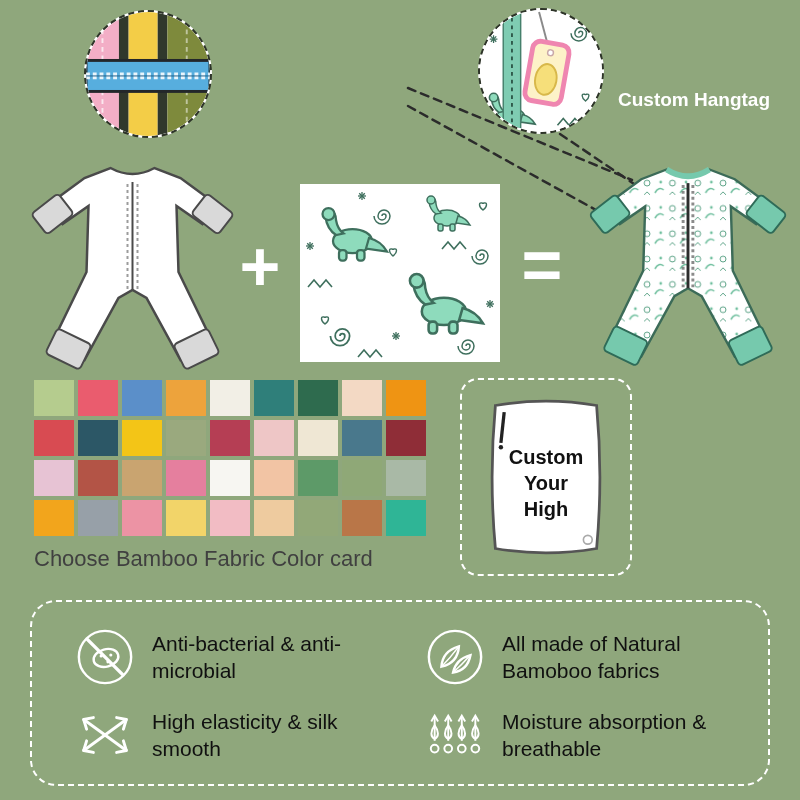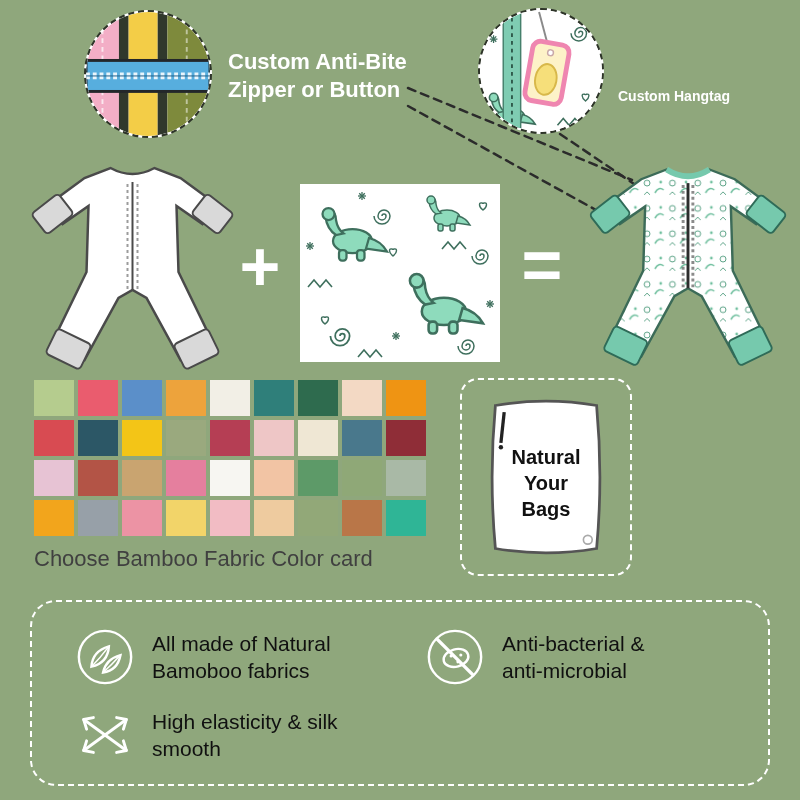--- a/index.html
+++ b/index.html
@@ -9,21 +9,21 @@
 
   .connectors { position:absolute; left:0; top:0; width:800px; height:800px; pointer-events:none; }
 
   .circle { position:absolute; border-radius:50%; border:2px dashed #2e3429; overflow:hidden; background:#fff; }
   .zipper-circle { left:84px; top:10px; width:128px; height:128px; }
   .hangtag-circle { left:478px; top:8px; width:126px; height:126px; }
   .circle svg { display:block; width:100%; height:100%; }
 
   .callout-label { position:absolute; color:#fff; font-weight:700; line-height:1.25; }
   .zipper-label { left:228px; top:48px; width:215px; font-size:22px; }
-  .hangtag-label { left:618px; top:88px; width:180px; font-size:14px; }
+  .hangtag-label { left:618px; top:88px; width:180px; font-size:19px; }
 
   .blank-romper { position:absolute; left:30px; top:148px; width:205px; height:230px; }
   .finished-romper { position:absolute; left:588px; top:150px; width:200px; height:224px; }
   .blank-romper svg, .finished-romper svg { width:100%; height:100%; display:block; }
 
   .op { position:absolute; color:#ffffff; font-weight:900; line-height:1; text-align:center; }
   .plus { left:228px; top:232px; width:64px; font-size:70px; }
   .equals { left:506px; top:230px; width:72px; font-size:70px; }
 
   .fabric { position:absolute; left:300px; top:184px; width:200px; height:178px; background:#fff; }
@@ -144,21 +144,20 @@
         <rect x="74" y="0" width="10" height="128" fill="#30382c"></rect>
         <rect x="84" y="0" width="44" height="128" fill="#7e8a3c"></rect>
         <line x1="17" y1="0" x2="17" y2="128" stroke="#ffffff" stroke-width="2" stroke-dasharray="5 4" opacity="0.7"></line>
         <line x1="104" y1="0" x2="104" y2="128" stroke="#ffffff" stroke-width="2" stroke-dasharray="5 4" opacity="0.5"></line>
         <rect x="0" y="50" width="128" height="32" fill="#57aede" stroke="#23272a" stroke-width="3"></rect>
         <line x1="0" y1="66" x2="128" y2="66" stroke="#eaf5fc" stroke-width="7" stroke-dasharray="4 3"></line>
         <line x1="0" y1="66" x2="128" y2="66" stroke="#1f5f86" stroke-width="1"></line>
       </g>
     </svg>
   </div>
-  <div class="callout-label zipper-label">Custom Anti-Bite Zipper or Button</div>
 
   <div class="circle hangtag-circle">
     <svg viewBox="0 0 126 126">
       <defs>
           <clipPath id="clipTag">
             <circle cx="63" cy="63" r="63"></circle>
           </clipPath>
         </defs>
       <g clip-path="url(#clipTag)">
         <rect width="126" height="126" fill="#ffffff"></rect>
@@ -264,67 +263,78 @@
     </div>
   <div class="caption">Choose Bamboo Fabric Color card</div>
 
   <div class="package-box">
     <svg viewBox="0 0 120 150">
       <path d="M14,10 Q60,2 106,10 Q112,75 106,140 Q60,148 14,140 Q8,75 14,10 Z" fill="#ffffff" stroke="#555555" stroke-width="2.5"></path>
       <path d="M22,16 L19,44" stroke="#222222" stroke-width="3"></path>
       <circle cx="19" cy="48" r="2" fill="#222222"></circle>
       <circle cx="98" cy="132" r="4" fill="none" stroke="#aaaaaa" stroke-width="1.5"></circle>
     </svg>
-    <div class="bag-text">Natural Your Bags</div>
+    <div class="bag-text">Custom Your High</div>
   </div>
 
   <div class="features">
-
-    <div class="feature">
-      <span class="ficon">
-        <svg viewBox="0 0 64 64">
-          <g fill="none" stroke="#ffffff" stroke-width="2.5">
-            <circle cx="32" cy="32" r="27"></circle>
-            <path d="M18,42 Q19,26 36,21 Q35,38 18,42 Z"></path>
-            <path d="M18,42 Q27,33 36,21" stroke-width="1.6"></path>
-            <path d="M30,48 Q33,34 48,30 Q45,46 30,48 Z"></path>
-            <path d="M30,48 Q39,40 48,30" stroke-width="1.6"></path>
-          </g>
-        </svg>
-      </span>
-      <div class="ftext">All made of Natural Bamoboo fabrics</div>
-    </div>
 
     <div class="feature">
       <span class="ficon">
         <svg viewBox="0 0 64 64">
           <g fill="none" stroke="#ffffff" stroke-width="2.5">
             <circle cx="32" cy="32" r="27"></circle>
             <ellipse cx="33" cy="33" rx="13" ry="9" transform="rotate(-15 33 33)"></ellipse>
             <line x1="13" y1="13" x2="51" y2="51" stroke-width="3.5"></line>
           </g>
           <circle cx="28" cy="31" r="1.6" fill="#ffffff"></circle>
           <circle cx="35" cy="37" r="1.6" fill="#ffffff"></circle>
           <circle cx="38" cy="30" r="1.6" fill="#ffffff"></circle>
         </svg>
       </span>
       <div class="ftext">Anti-bacterial &amp; anti-microbial</div>
     </div>
 
     <div class="feature">
       <span class="ficon">
         <svg viewBox="0 0 64 64">
+          <g fill="none" stroke="#ffffff" stroke-width="2.5">
+            <circle cx="32" cy="32" r="27"></circle>
+            <path d="M18,42 Q19,26 36,21 Q35,38 18,42 Z"></path>
+            <path d="M18,42 Q27,33 36,21" stroke-width="1.6"></path>
+            <path d="M30,48 Q33,34 48,30 Q45,46 30,48 Z"></path>
+            <path d="M30,48 Q39,40 48,30" stroke-width="1.6"></path>
+          </g>
+        </svg>
+      </span>
+      <div class="ftext">All made of Natural Bamoboo fabrics</div>
+    </div>
+
+    <div class="feature">
+      <span class="ficon">
+        <svg viewBox="0 0 64 64">
           <g stroke="#ffffff" stroke-width="3" fill="none" stroke-linecap="round" stroke-linejoin="round">
             <line x1="10" y1="48" x2="54" y2="16"></line>
             <polyline points="44,14 54,16 51,26"></polyline>
             <polyline points="20,50 10,48 13,38"></polyline>
             <line x1="10" y1="16" x2="54" y2="48"></line>
             <polyline points="13,26 10,16 20,14"></polyline>
             <polyline points="51,38 54,48 44,50"></polyline>
           </g>
         </svg>
       </span>
       <div class="ftext">High elasticity &amp; silk smooth</div>
     </div>
 
+    <div class="feature">
+      <span class="ficon">
+        <svg viewBox="0 0 64 64">
+          <use href="#drop-col" transform="translate(11,8)"></use>
+          <use href="#drop-col" transform="translate(25,8)"></use>
+          <use href="#drop-col" transform="translate(39,8)"></use>
+          <use href="#drop-col" transform="translate(53,8)"></use>
+        </svg>
+      </span>
+      <div class="ftext">Moisture absorption &amp; breathable</div>
+    </div>
 
   </div>
 </div>
 
 </body></html>

